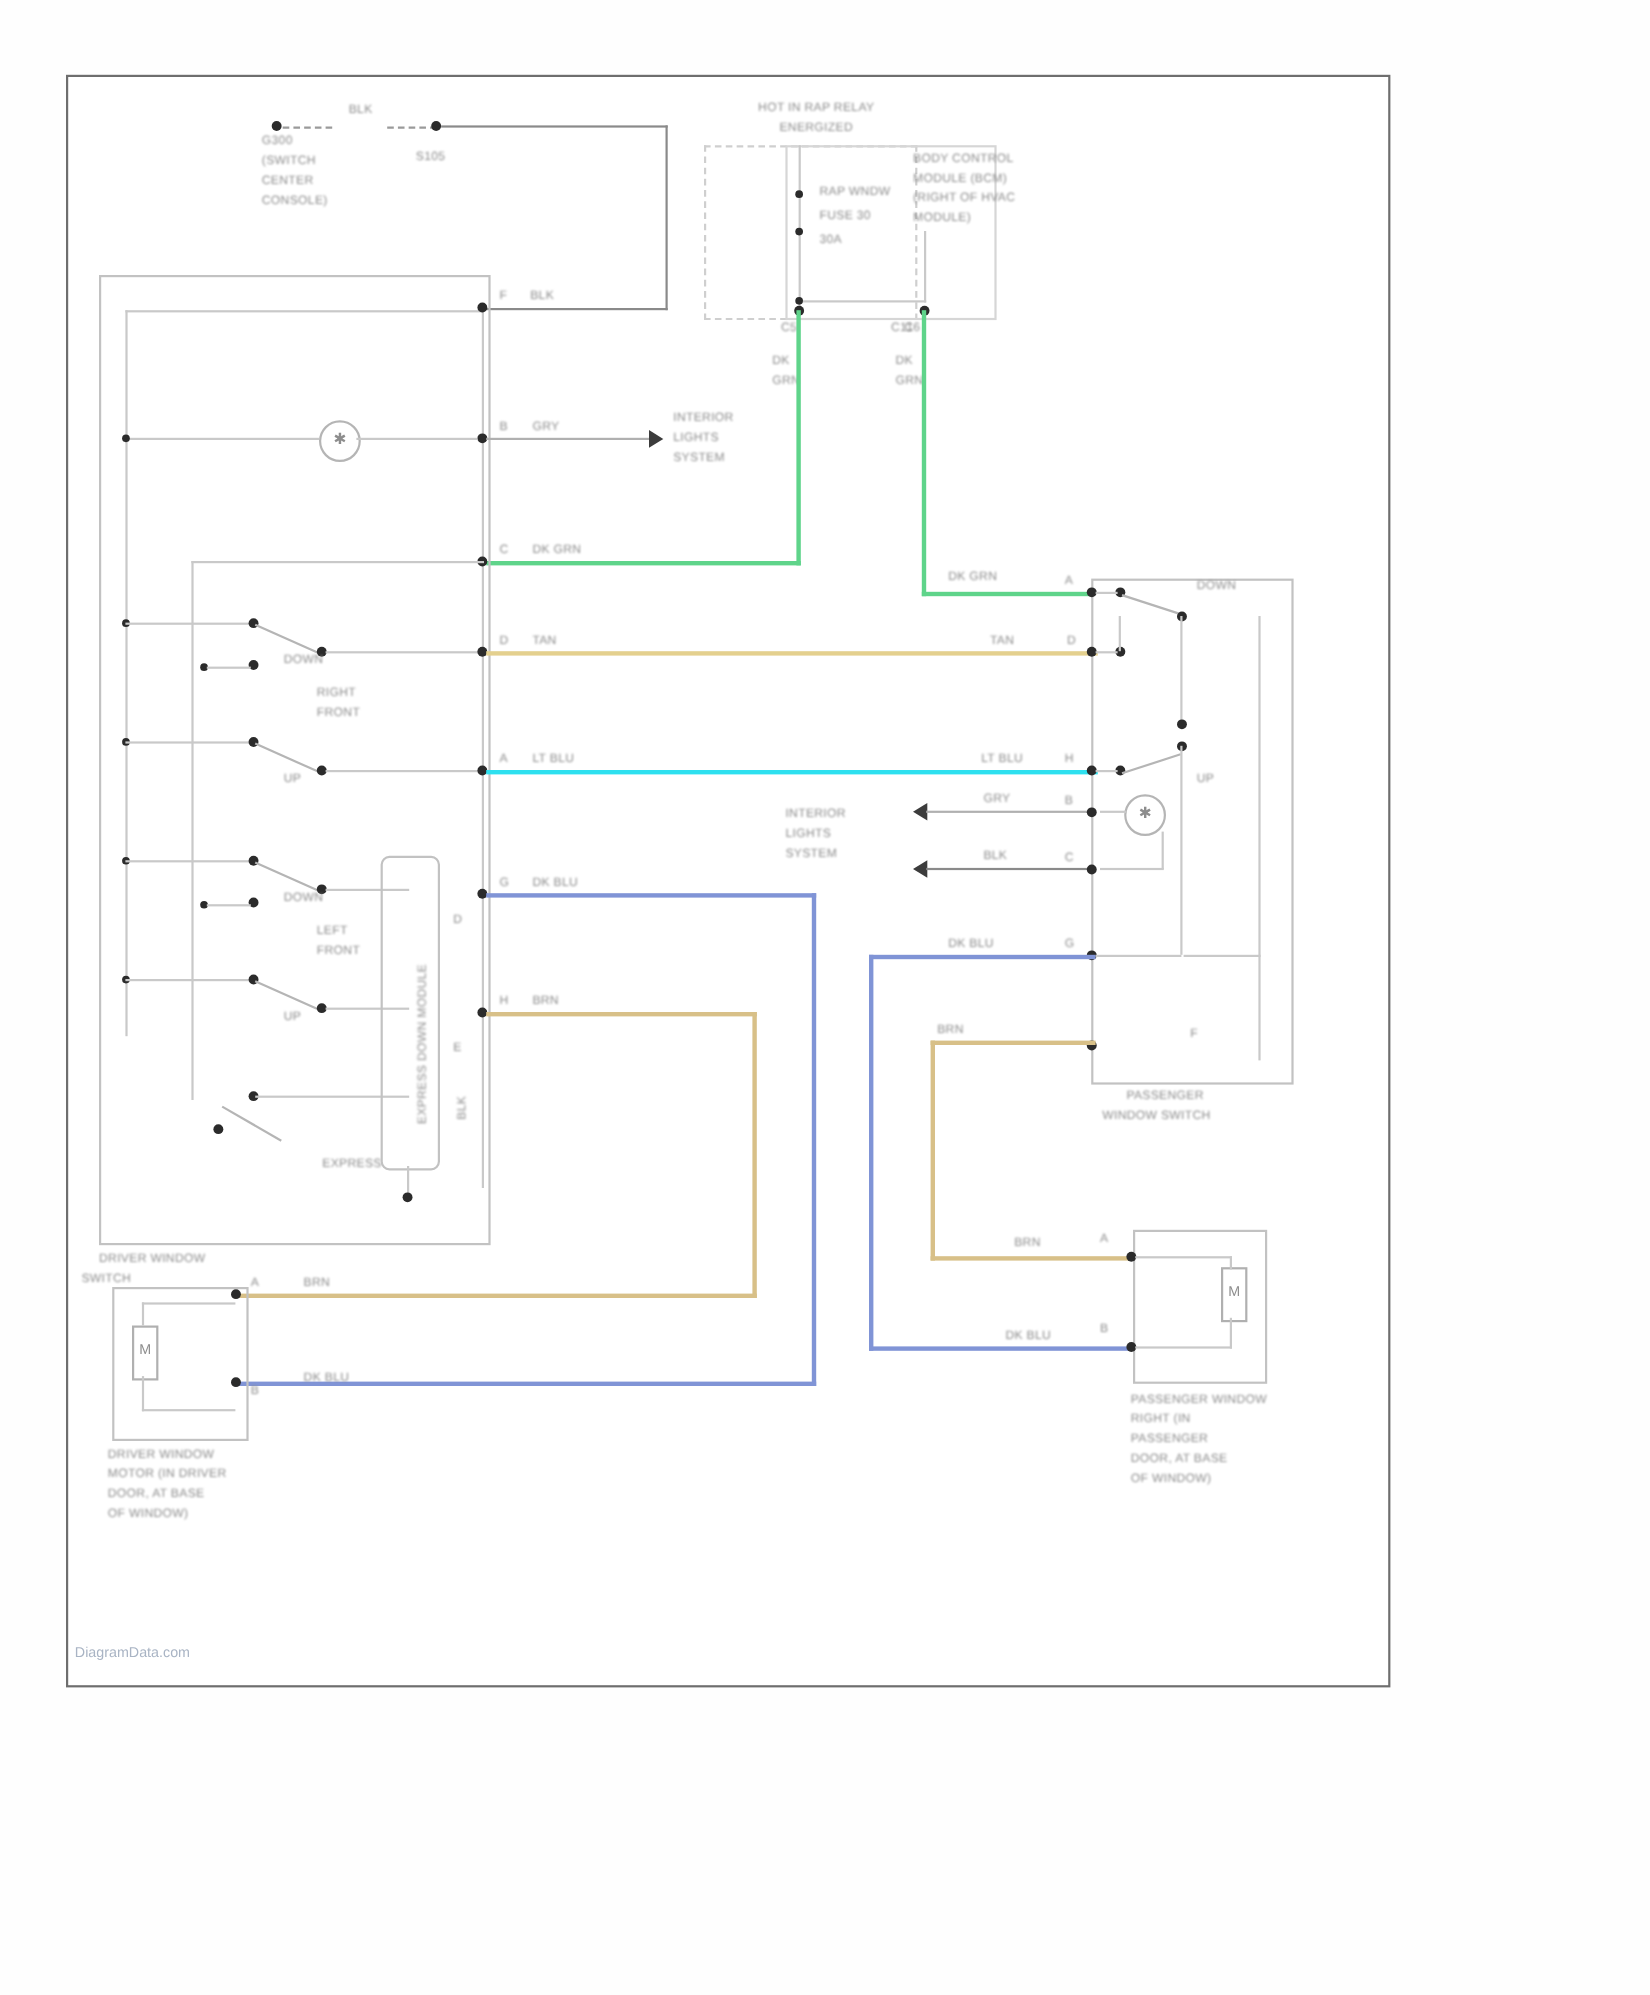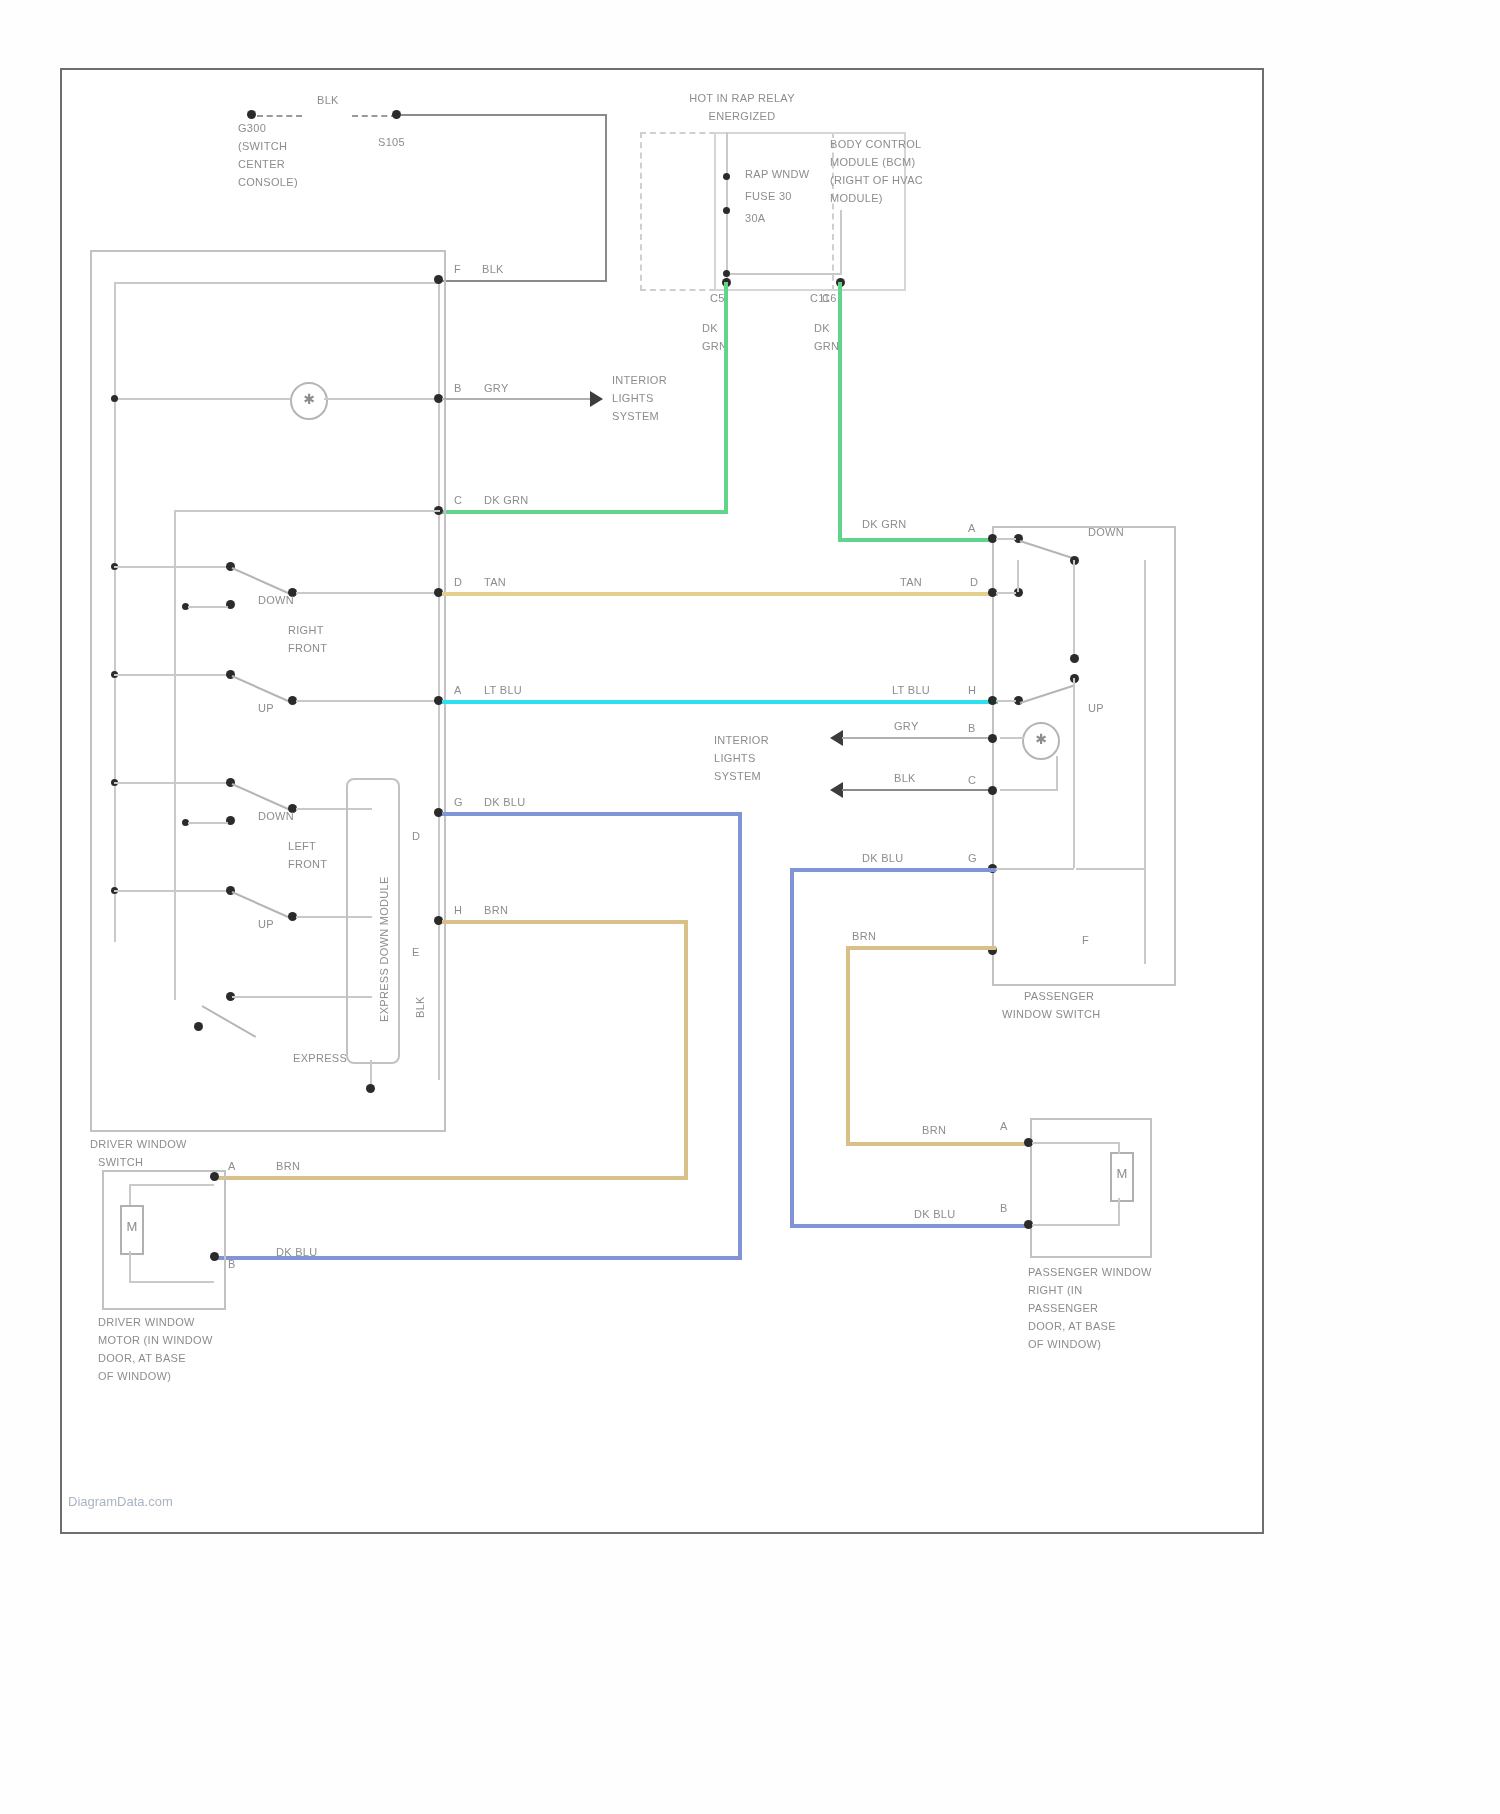--- a/index.html
+++ b/index.html
@@ -99,21 +99,21 @@
     <div class="w wh grn" style="left:380px;top:440px;width:286px;"></div>
 
     <div class="lbl" style="left:752px;top:252px;">DK</div>
     <div class="lbl" style="left:752px;top:270px;">GRN</div>
     <div class="w wv grn" style="left:776px;top:212px;height:260px;"></div>
     <div class="w wh grn" style="left:776px;top:468px;width:154px;"></div>
     <div class="lbl" style="left:800px;top:448px;">DK GRN</div>
 
     <div class="box" style="left:28px;top:180px;width:352px;height:878px;"></div>
     <div class="lbl" style="left:28px;top:1068px;">DRIVER WINDOW</div>
-    <div class="lbl" style="left:36px;top:1086px;">SWITCH</div>
+    <div class="lbl" style="left:12px;top:1086px;">SWITCH</div>
 
     <div class="w wv" style="left:376px;top:210px;height:800px;background:#c9c9c9;"></div>
     <div class="w wv" style="left:52px;top:212px;height:660px;background:#c9c9c9;"></div>
     <div class="w wh" style="left:52px;top:212px;width:326px;background:#c9c9c9;"></div>
 
     <div class="node" style="left:372px;top:205px;"></div>
     <div class="lbl" style="left:392px;top:193px;">F</div>
     <div class="lbl" style="left:420px;top:193px;">BLK</div>
 
     <div class="node" style="left:372px;top:324px;"></div>
@@ -299,21 +299,21 @@
     <div class="lbl" style="left:166px;top:1188px;">B</div>
     <div class="lbl" style="left:214px;top:1176px;">DK BLU</div>
     <div class="res" style="left:58px;top:1135px;">
         <span>M</span>
       </div>
     <div class="w wv" style="left:67px;top:1114px;height:21px;background:#c9c9c9;"></div>
     <div class="w wh" style="left:67px;top:1114px;width:85px;background:#c9c9c9;"></div>
     <div class="w wv" style="left:67px;top:1181px;height:32px;background:#c9c9c9;"></div>
     <div class="w wh" style="left:67px;top:1211px;width:85px;background:#c9c9c9;"></div>
     <div class="lbl" style="left:36px;top:1246px;">DRIVER WINDOW</div>
-    <div class="lbl" style="left:36px;top:1264px;">MOTOR (IN WINDOW</div>
+    <div class="lbl" style="left:36px;top:1264px;">MOTOR (IN DRIVER</div>
     <div class="lbl" style="left:36px;top:1282px;">DOOR, AT BASE</div>
     <div class="lbl" style="left:36px;top:1300px;">OF WINDOW)</div>
 
     <div class="box" style="left:968px;top:1048px;width:118px;height:136px;"></div>
     <div class="node" style="left:962px;top:1068px;"></div>
     <div class="lbl" style="left:938px;top:1050px;">A</div>
     <div class="node" style="left:962px;top:1150px;"></div>
     <div class="lbl" style="left:938px;top:1132px;">B</div>
     <div class="lbl" style="left:852px;top:1138px;">DK BLU</div>
     <div class="res" style="left:1048px;top:1082px;">

